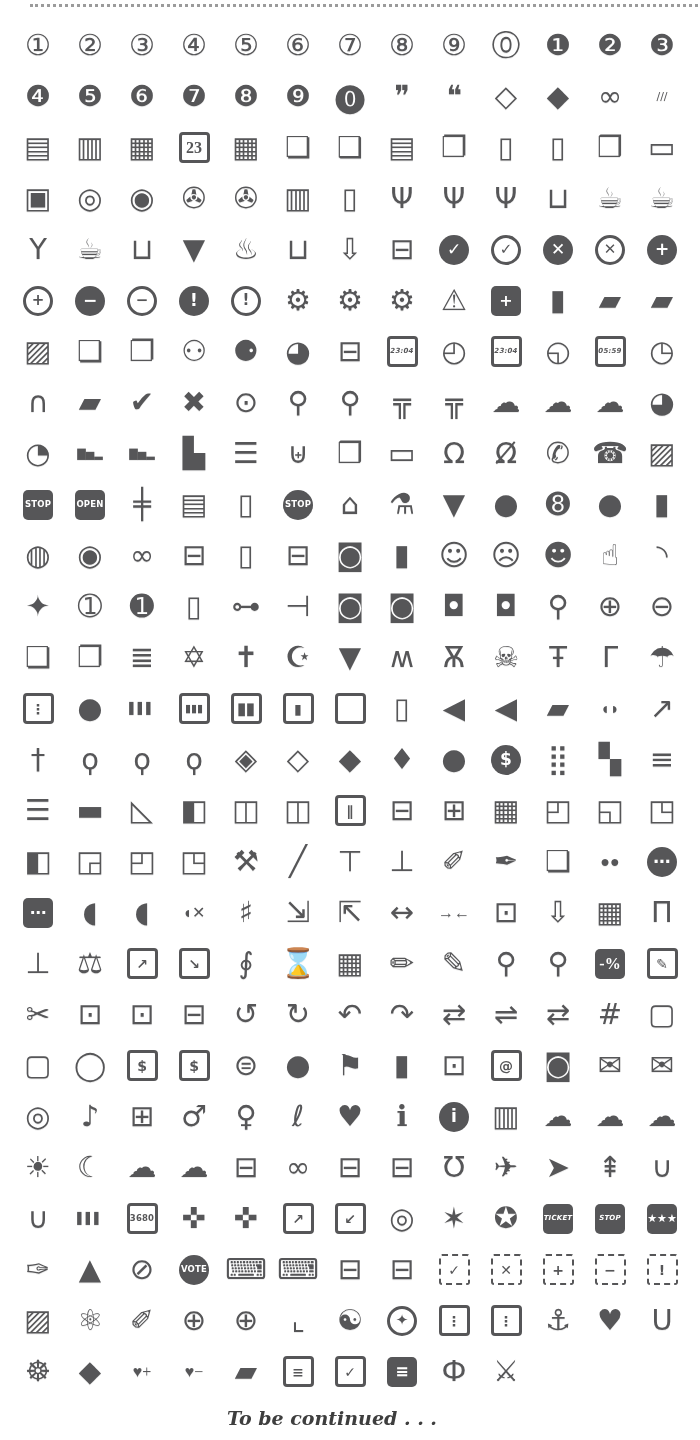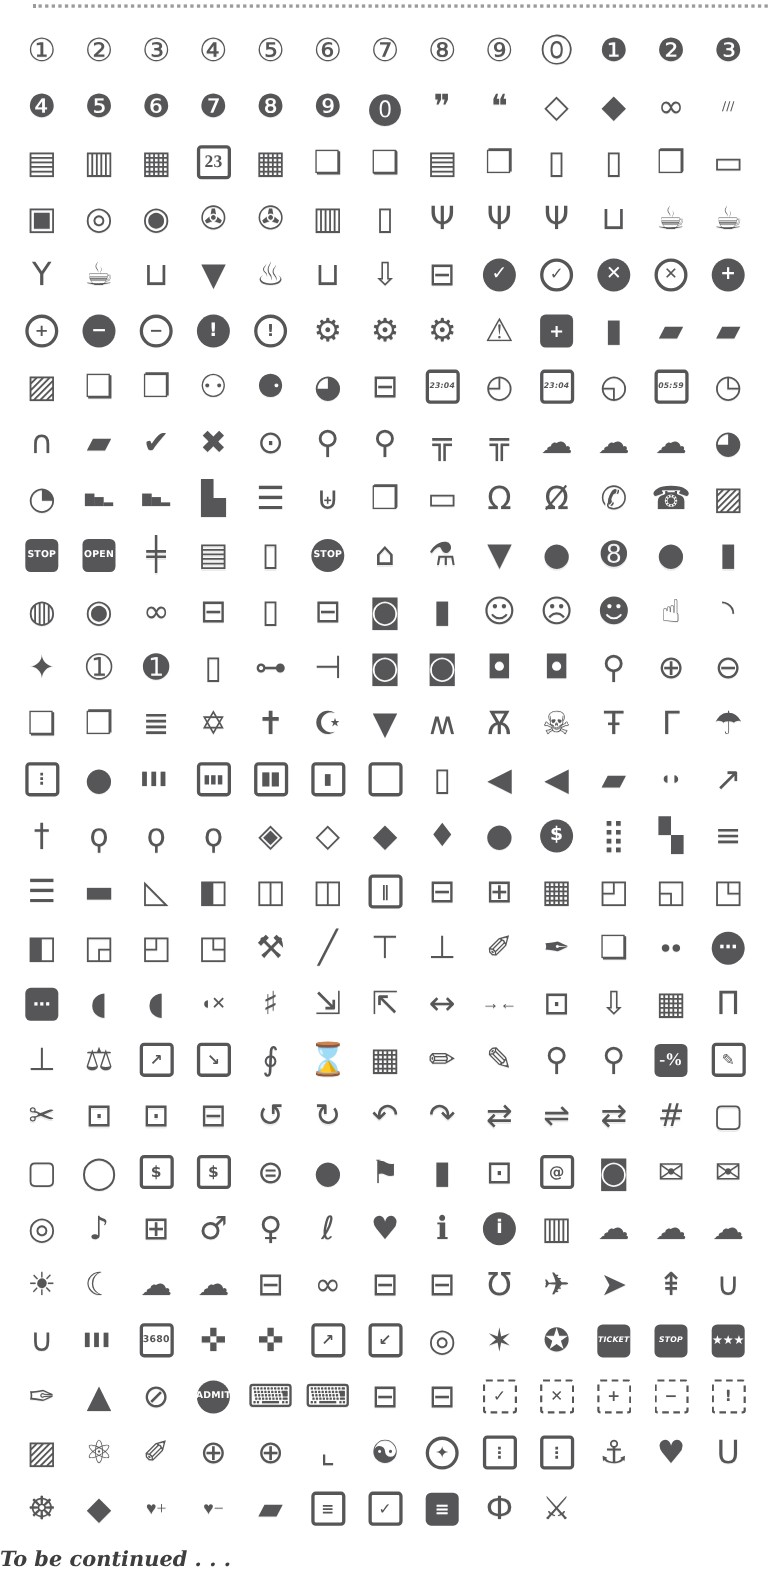--- a/index.html
+++ b/index.html
@@ -25,21 +25,21 @@
   .g.w-o{border:3px solid var(--icon-color);border-radius:50%;width:24px;height:24px;font-size:15px;font-weight:bold;text-shadow:none;}
   .g.w-s{background:var(--icon-color);color:#fff;border-radius:5px;width:30px;height:30px;font-size:16px;font-weight:bold;text-shadow:none;}
   .g.w-q{border:3px solid var(--icon-color);border-radius:4px;width:25px;height:25px;font-size:14px;font-weight:bold;box-sizing:content-box;text-shadow:none;}
   .g.w-d{border:2px dashed var(--icon-color);border-radius:3px;width:27px;height:27px;font-size:14px;font-weight:bold;text-shadow:none;}
   
   .g.s2{font-size:16px;font-family:Liberation Serif, serif;}
   .g.s3{font-size:11px;}
   .g.xs{font-size:8.5px;letter-spacing:0.2px;}
   .g.xxs{font-size:7px;letter-spacing:0.2px;font-style:italic;}
   .footer-note{
-    text-align:left;padding:10px 36px 0 0;
+    text-align:center;padding:10px 36px 0 0;
     font-family:"DejaVu Serif",serif;font-style:italic;font-weight:bold;
     font-size:19px;color:#3e3e3e;
   }
 </style>
 </head>
 <body style="--icon-color: #565658;">
 
 <div class="divider"></div>
 
 <div class="icon-grid">
@@ -982,21 +982,21 @@
     <div class="cell">
       <span class="g">✑</span>
     </div>
     <div class="cell">
       <span class="g">▲</span>
     </div>
     <div class="cell">
       <span class="g">⊘</span>
     </div>
     <div class="cell">
-      <span class="g w-c xs">ADMIT</span>
+      <span class="g w-c xs">VOTE</span>
     </div>
     <div class="cell">
       <span class="g">⌨</span>
     </div>
     <div class="cell">
       <span class="g">⌨</span>
     </div>
     <div class="cell">
       <span class="g">⊟</span>
     </div>

